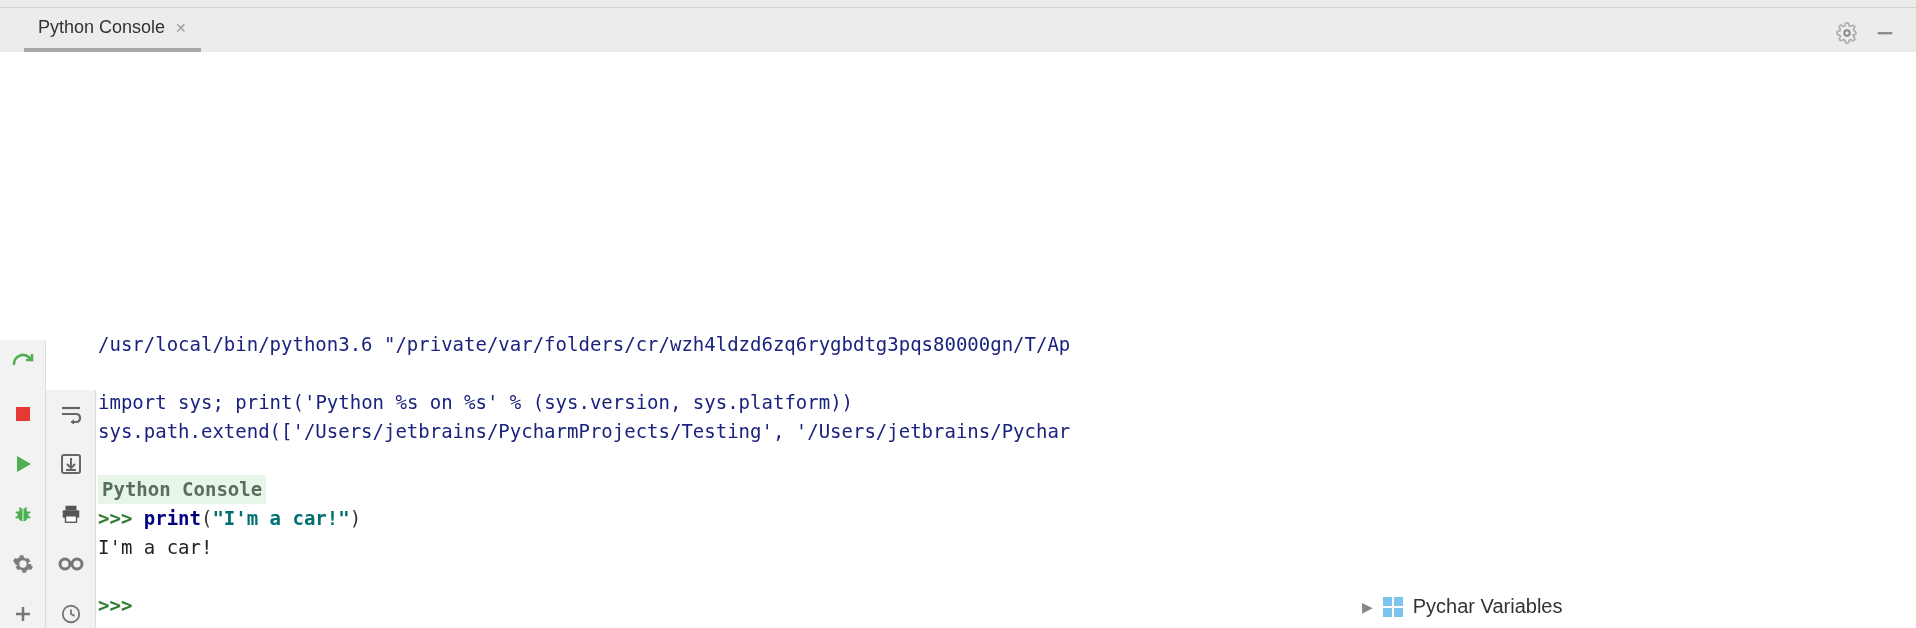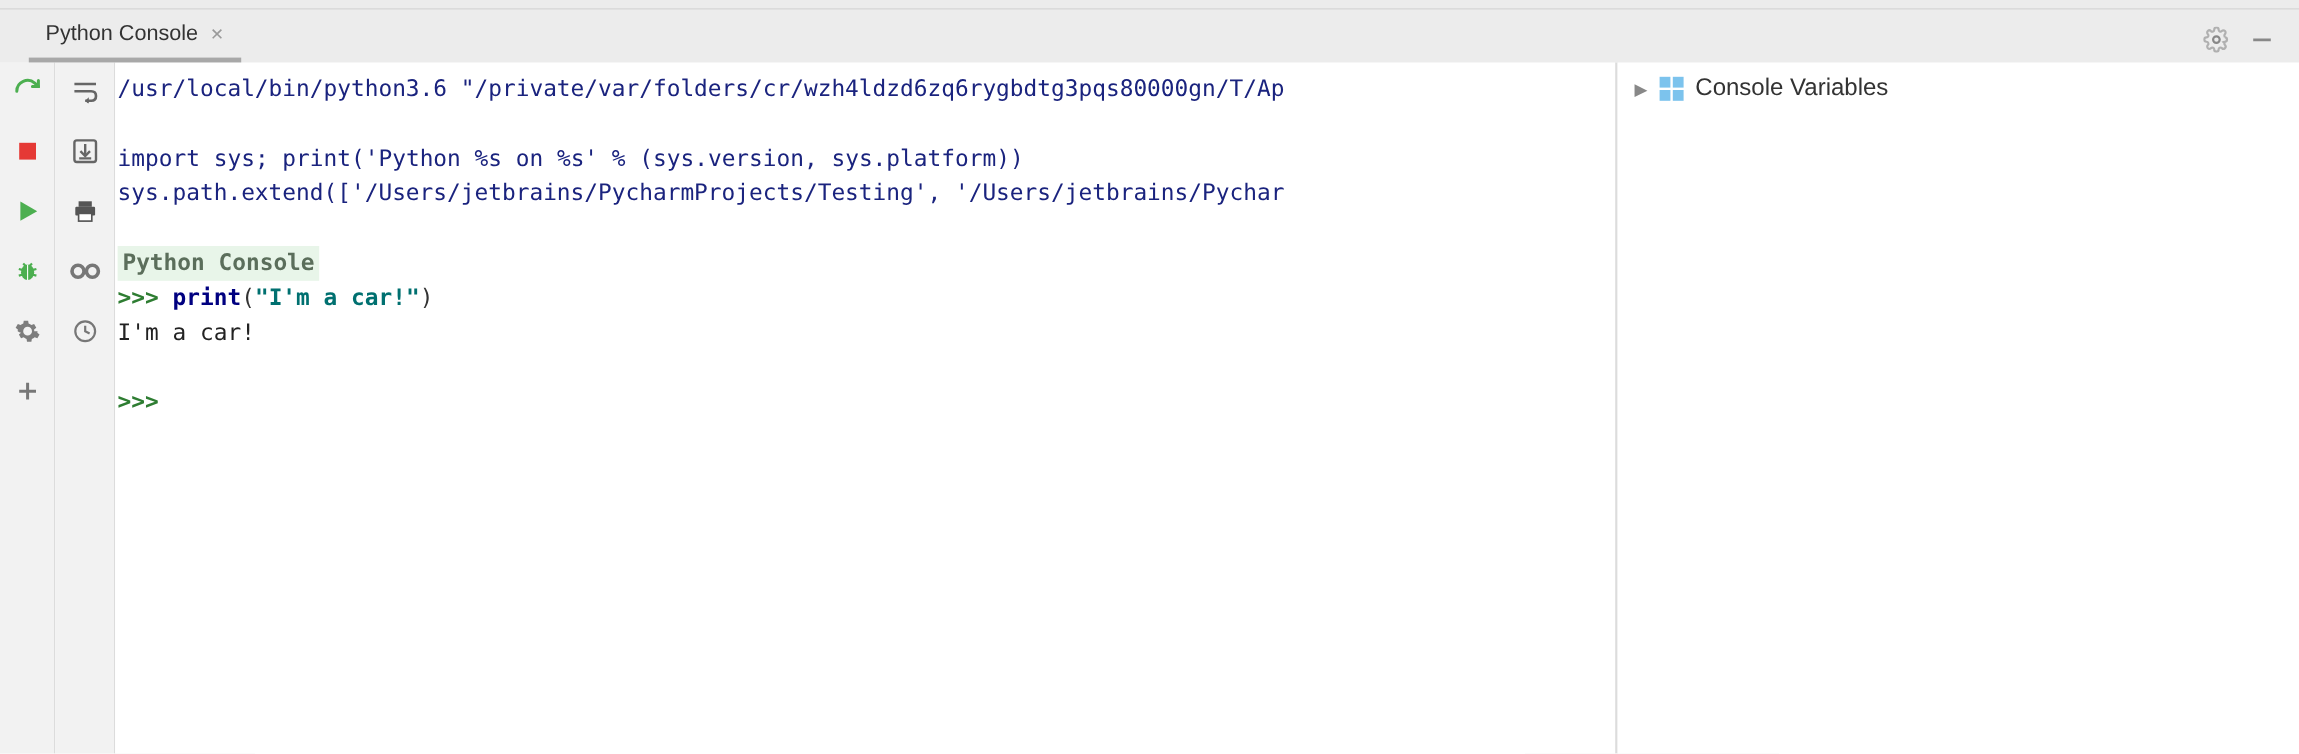--- a/index.html
+++ b/index.html
@@ -48,20 +48,21 @@
   gap: 16px;
   padding-bottom: 8px;
   padding-right: 8px;
 }
 .tab-bar-right svg { display: block; }
 .main {
   flex: 1;
   display: flex;
   background: #fff;
   min-height: 0;
+  align-items: flex-end;
 }
 .left-gutter {
   width: 46px;
   background: #f2f2f2;
   border-right: 1px solid #dcdcdc;
   display: flex;
   flex-direction: column;
   align-items: center;
   padding-top: 10px;
   gap: 22px;
@@ -260,17 +261,17 @@
 
   <div class="right-panel">
     <div class="var-row">
       <span class="expand-tri">▶</span>
       <span class="var-icon">
         <div></div>
           <div></div>
           <div></div>
           <div></div>
       </span>
-      <span>Console Variables</span>
+      <span>Pychar Variables</span>
     </div>
   </div>
 
 </div>
 
 </body></html>

